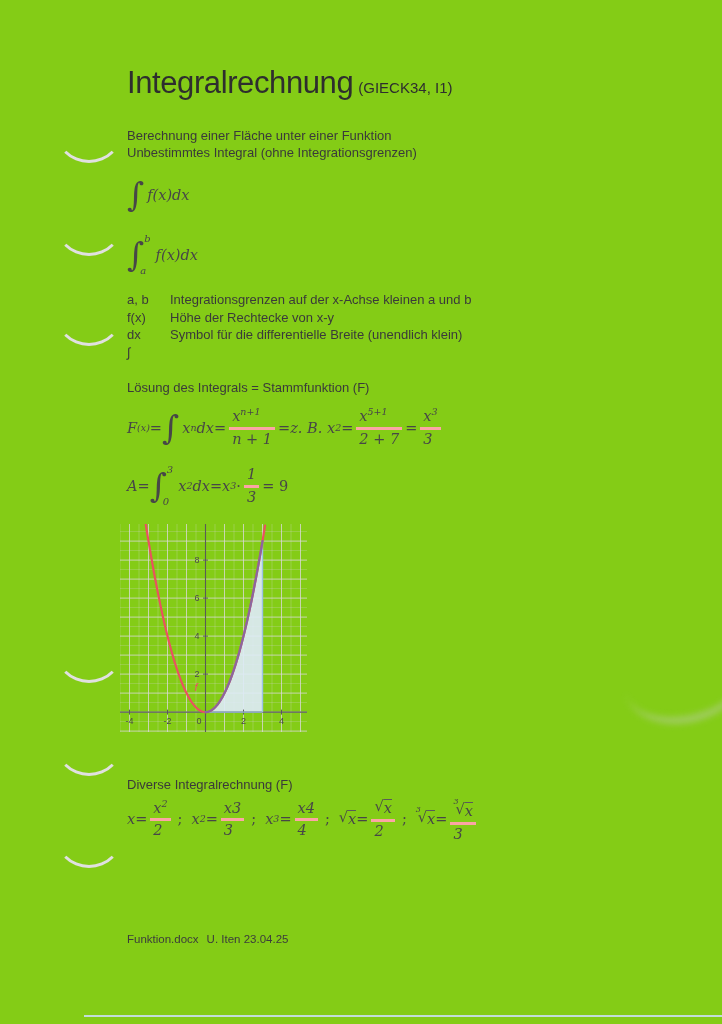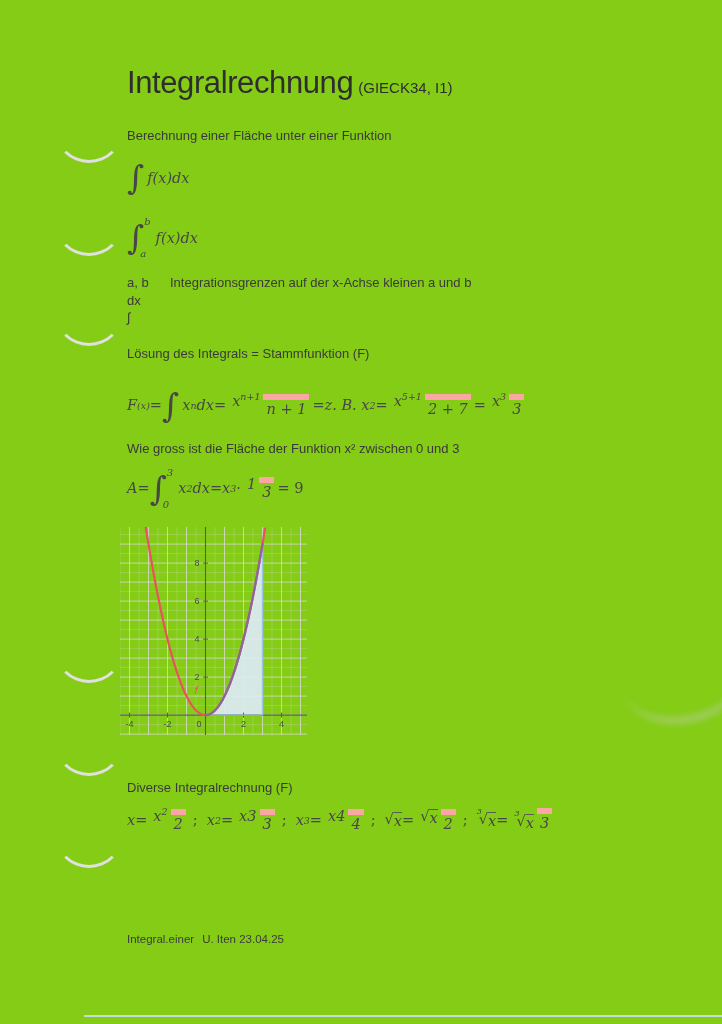--- a/index.html
+++ b/index.html
@@ -47,23 +47,23 @@
   sup.mup{font-size:9.5px; font-style:italic; vertical-align:6px; line-height:0;}
   sub.mdn{font-size:9.5px; font-style:italic; vertical-align:-4px; line-height:0;}
   .mintwrap{display:inline-flex; align-items:center; margin:0 3px 0 0;}
   .mint{font-size:33px; font-style:normal; line-height:44px; display:inline-block;}
   .mlims{
     display:inline-flex; flex-direction:column; justify-content:space-between;
     height:42px; font-size:10px; font-style:italic; margin-left:0px; margin-right:2px;
   }
   .mlims .ulim{text-align:left;}
   .mlims .llim{text-align:left; margin-left:-4px;}
-  .mfrac{display:inline-flex; flex-direction:row; text-align:left; margin:0 3px; vertical-align:middle;}
+  .mfrac{display:inline-flex; flex-direction:column; text-align:left; margin:0 3px; vertical-align:middle;}
   .mfrac .fnum{display:block; padding:0 3px 2px; line-height:1.05;}
-  .mfrac .fden{display:block; border-top:6px solid #fca5a5; padding:2px 3px 0; line-height:1.05;}
+  .mfrac .fden{display:block; border-top:3px solid #fca5a5; padding:2px 3px 0; line-height:1.05;}
   .msqrt{display:inline-flex; align-items:flex-start;}
   .msqrt .rsign{font-style:normal;}
   .msqrt .rad{border-top:1px solid #5a5a5a; padding-top:1px; line-height:1.1;}
   .msqrt .ridx{font-size:8px; font-style:italic; margin-right:-3px; transform:translateY(-4px);}
   
   .defs{margin:0 0 18px; font-size:13px; line-height:17.5px;}
   .def-row{display:flex;}
   .def-term{width:43px; flex:none;}
   
   .figure{margin:0 0 40px -7px;}
@@ -85,20 +85,21 @@
   <div class="hole" style="left:54px; top:798px;"></div>
   <div class="crease"></div>
   <div class="scan-line"></div>
 
   <div class="content">
 
     <h1><span>Integralrechnung</span><span class="title-suffix">(GIECK34, I1)</span></h1>
 
     <p class="body mb-intro">Berechnung einer Fläche unter einer Funktion</p>
 
+    <p class="body mb-label">Unbestimmtes Integral (ohne Integrationsgrenzen)</p>
     <div class="formula f-block">
         <span class="mintwrap">
           <span class="mint">∫</span>
         </span>
         <span class="mtxt">f(x)dx</span>
       </div>
 
     <div class="formula f-block">
         <span class="mintwrap">
           <span class="mint">∫</span>
@@ -109,28 +110,33 @@
         </span>
         <span class="mtxt">f(x)dx</span>
       </div>
 
     <div class="defs">
         <div class="def-row">
           <span class="def-term">a, b</span>
           <span class="def-desc">Integrationsgrenzen auf der x-Achse kleinen a und b</span>
         </div>
         <div class="def-row">
+          <span class="def-term">f(x)</span>
+          <span class="def-desc">Höhe der Rechtecke von x-y</span>
+        </div>
+        <div class="def-row">
           <span class="def-term">dx</span>
+          <span class="def-desc">Symbol für die differentielle Breite (unendlich klein)</span>
         </div>
         <div class="def-row">
           <span class="def-term">∫</span>
         </div>
       </div>
 
-    <p class="body" style="margin-bottom:20px;">Lösung des Integrals = Stammfunktion (F)</p>
+    <p class="body" style="margin-bottom:8px;">Lösung des Integrals = Stammfunktion (F)</p>
     <div class="formula" style="margin:4px 0 10px; min-height:48px;">
         <span class="mtxt">F</span>
         <sub class="mdn">(x)</sub>
         <span class="mrm"> = </span>
         <span class="mintwrap">
           <span class="mint">∫</span>
         </span>
         <span class="mtxt">x</span>
         <sup class="mup">n</sup>
         <span class="mtxt">dx</span>
@@ -147,21 +153,20 @@
           <span class="fnum"><span class="mtxt">x</span><sup class="mup">5+1</sup></span>
           <span class="fden"><span class="mtxt">2 + 7</span></span>
         </span>
         <span class="mrm"> = </span>
         <span class="mfrac">
           <span class="fnum"><span class="mtxt">x</span><sup class="mup">3</sup></span>
           <span class="fden"><span class="mtxt">3</span></span>
         </span>
       </div>
 
-    <p class="body" style="margin-bottom:8px;">Wie gross ist die Fläche der Funktion x² zwischen 0 und 3</p>
     <div class="formula" style="margin:4px 0 14px; min-height:48px;">
         <span class="mtxt">A</span>
         <span class="mrm"> = </span>
         <span class="mintwrap">
           <span class="mint">∫</span>
           <span class="mlims">
             <span class="ulim">3</span>
             <span class="llim">0</span>
           </span>
         </span>
@@ -301,15 +306,15 @@
               <span class="ridx">3</span>
               <span class="rsign">√</span>
               <span class="rad">x</span>
             </span></span>
           <span class="fden"><span class="mtxt">3</span></span>
         </span>
       </div>
 
   </div>
 
-  <div class="footer"><span>Integral.einer</span><span class="fdate">U. Iten 23.04.25</span></div>
+  <div class="footer"><span>Funktion.docx</span><span class="fdate">U. Iten 23.04.25</span></div>
 
 </div>
 
 </body></html>

